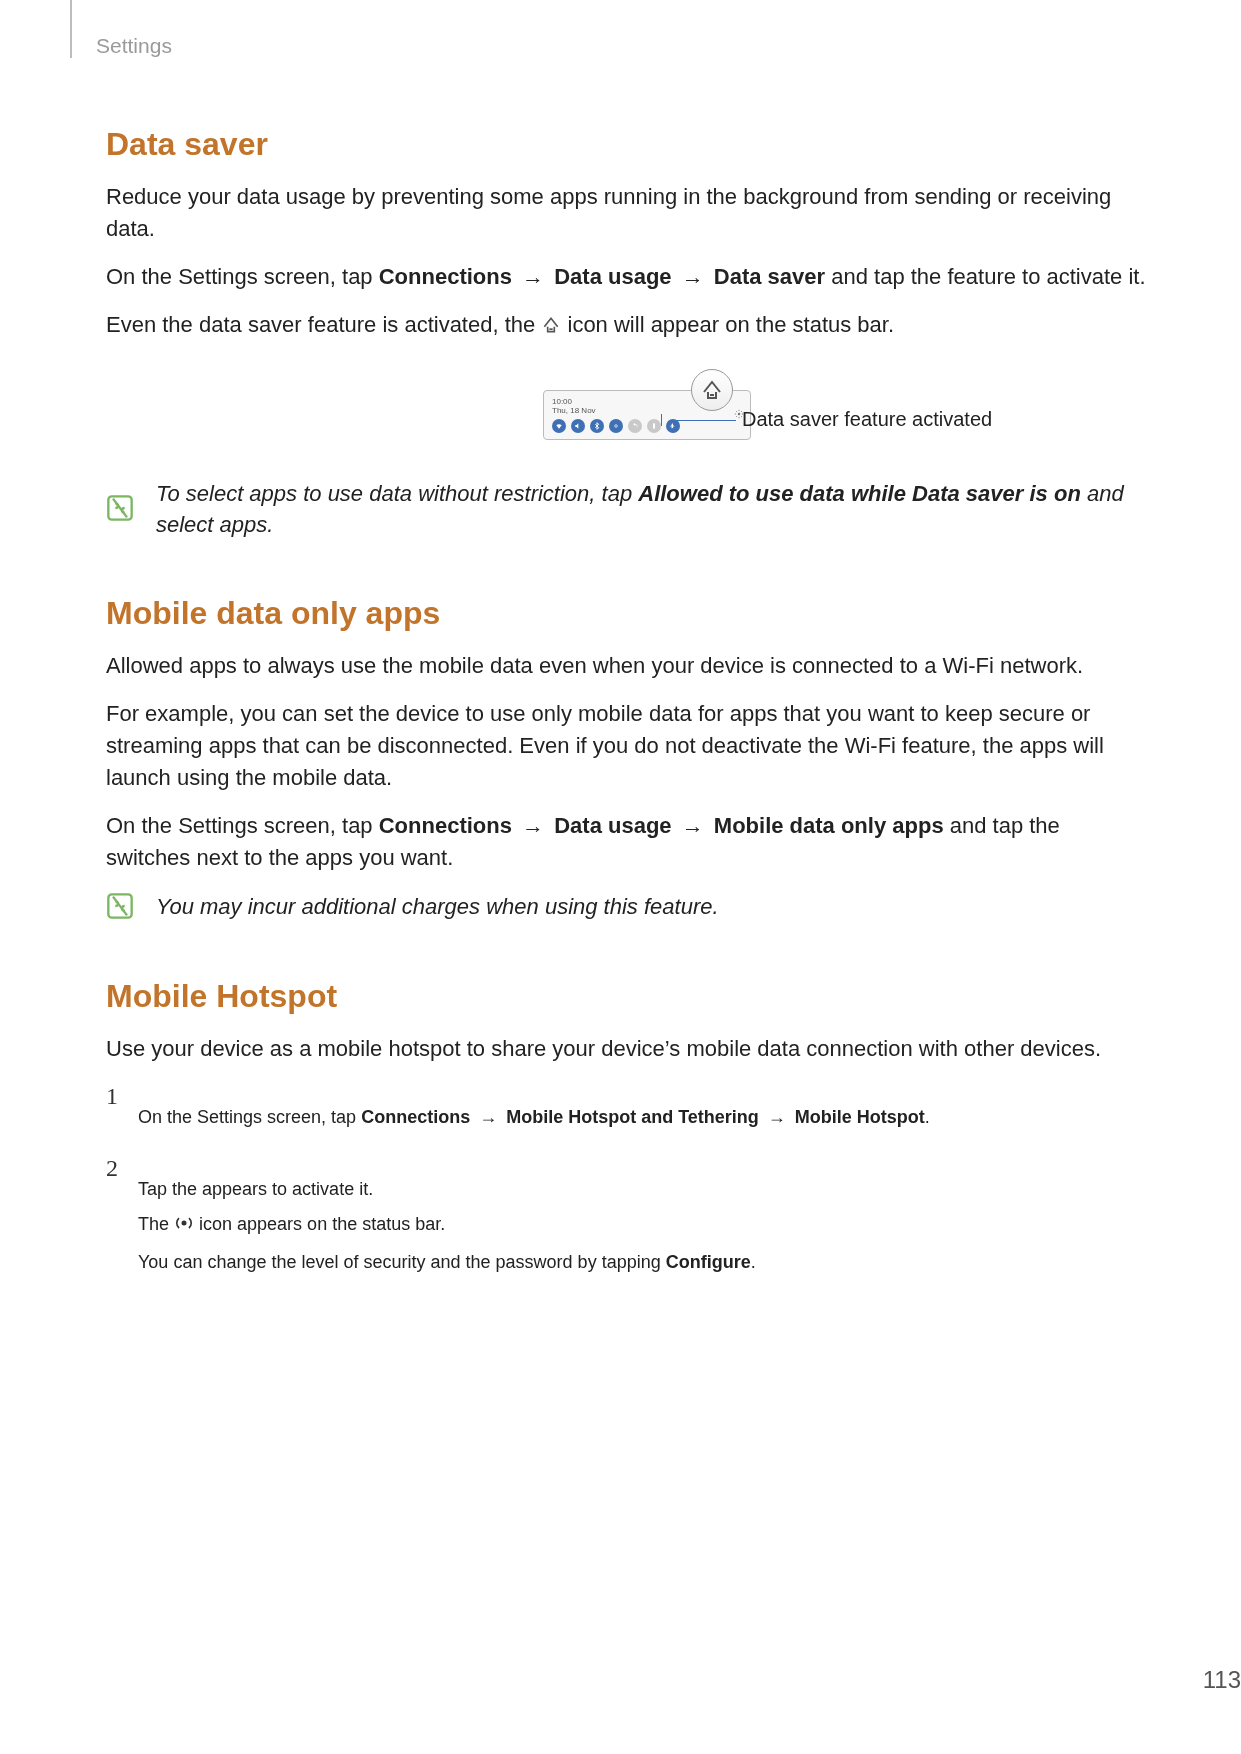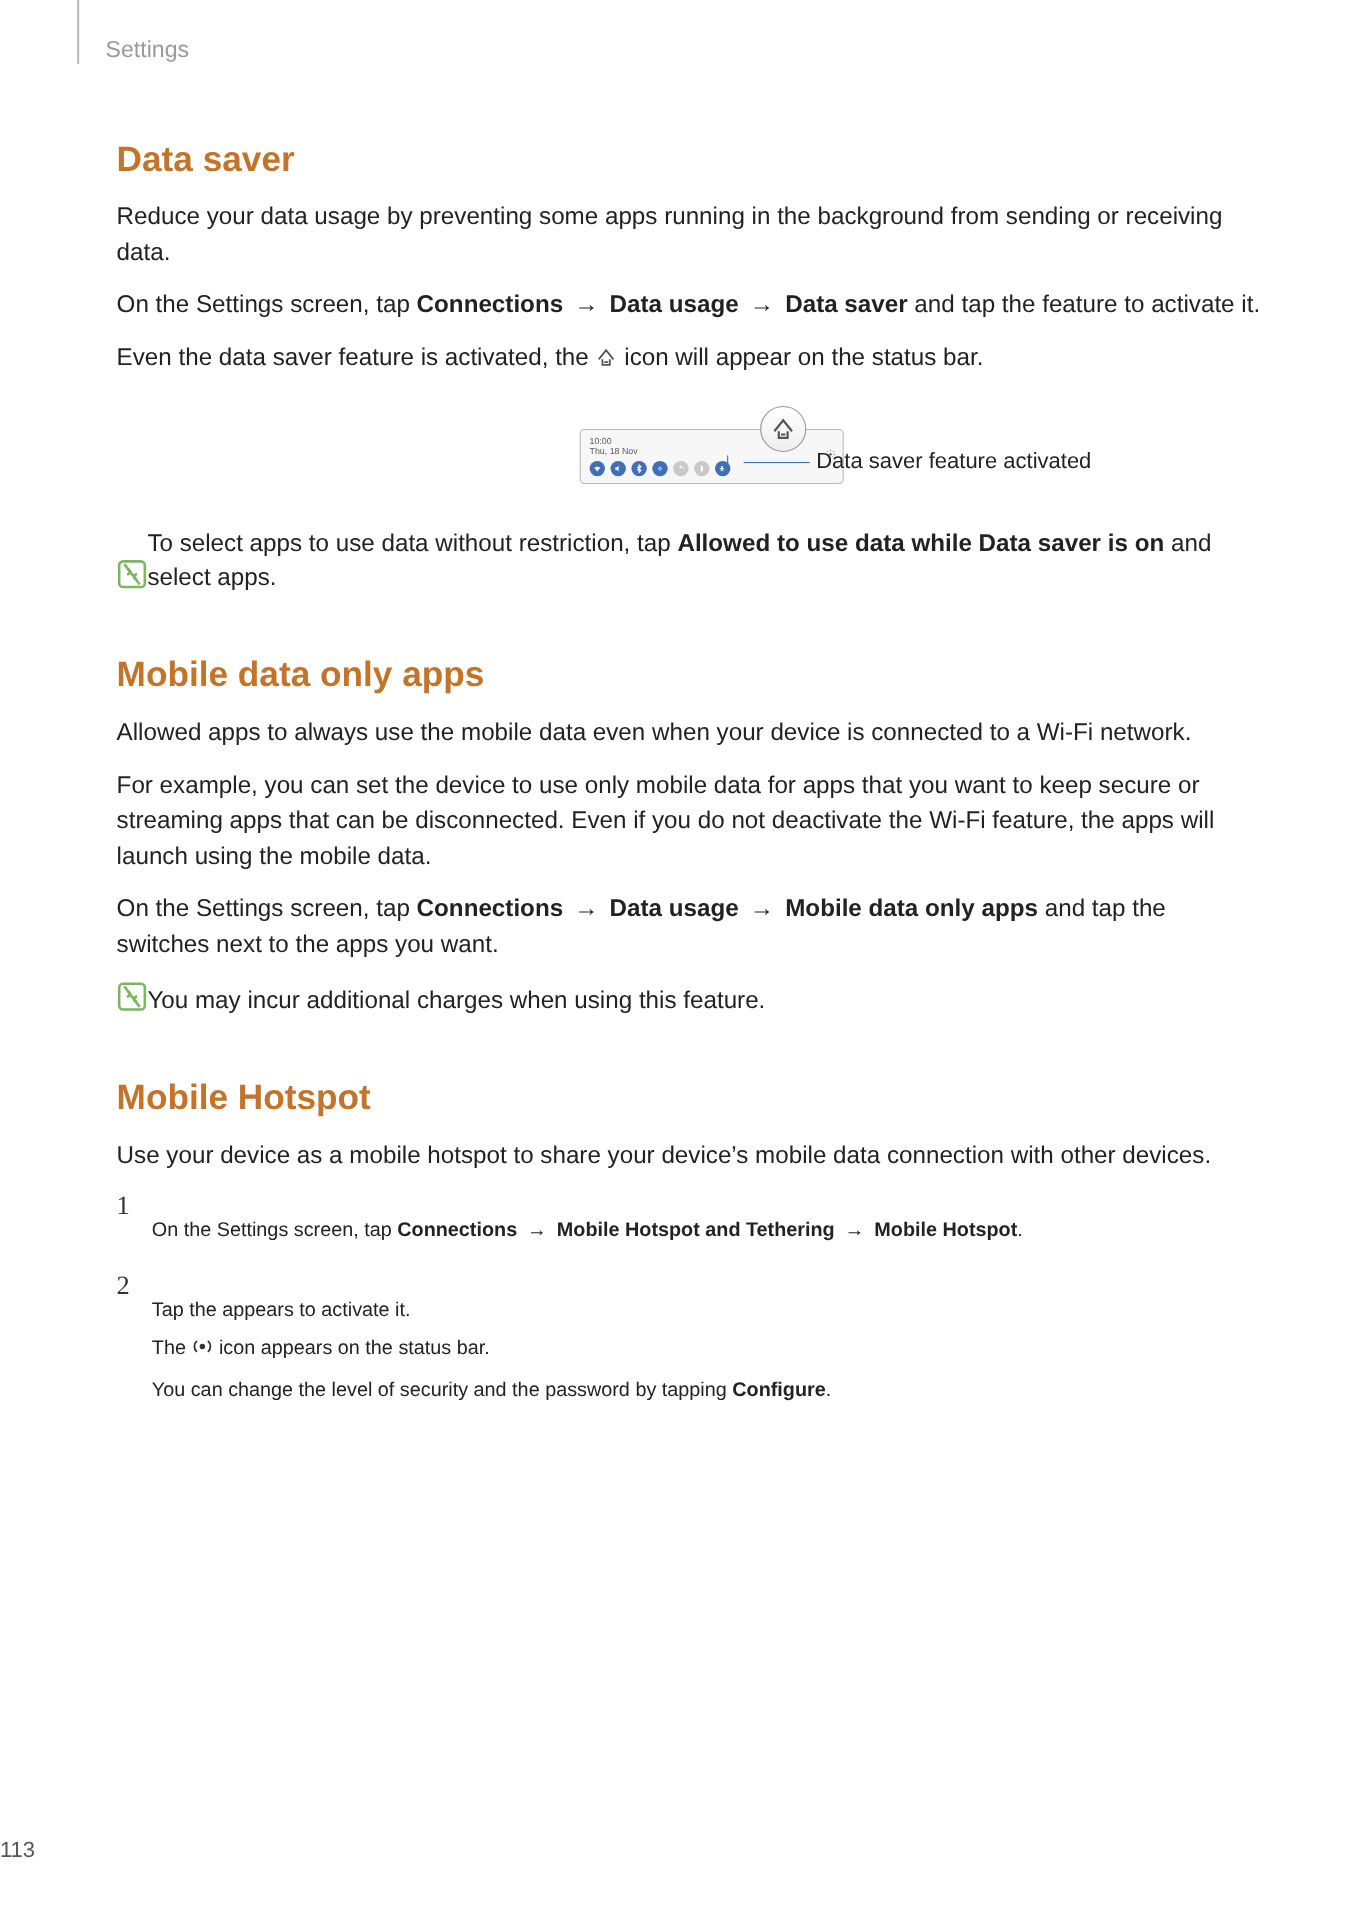--- a/index.html
+++ b/index.html
@@ -52,21 +52,21 @@
   
   .figure-row {
     display: flex;
     align-items: center;
     justify-content: center;
     margin: 26px 0 18px 0;
     position: relative;
     height: 90px;
   }
   .statusbar-mock {
-    width: 240px;
+    width: 208px;
     border: 1px solid #bbb;
     border-radius: 4px;
     background: #f7f7f7;
     position: relative;
     padding: 6px 8px 6px 8px;
     box-sizing: border-box;
     margin-left: 42px;
   }
   .sb-time { font-size: 8px; color: #555; }
   .sb-date { font-size: 8px; color: #555; }
@@ -94,22 +94,24 @@
     height: 0;
   }
   .callout {
     position: absolute;
     font-size: 20px;
     color: #222;
   }
   
   .note-row {
     display: flex;
-    align-items: flex-end;
+    align-items: center;
+    gap: 22px;
     margin: 14px 0 8px 0;
+    font-style: italic;
   }
   .note-icon {
     flex: 0 0 auto;
     margin-top: 2px;
   }
   .note-text {
     font-size: 22px;
     line-height: 1.45;
   }
   
@@ -132,22 +134,22 @@
   }
   .step-body {
     font-size: 18px;
     line-height: 1.5;
     margin-top: 23px;
   }
   .step-body p { margin: 0 0 8px 0; }
   .page-num {
     position: absolute;
     bottom: 60px; left: 0; right: 0;
-    text-align: left;
-    font-size: 20px;
+    text-align: right;
+    font-size: 24px;
     color: #555;
   }
 </style>
 </head>
 <body>
 
 <div class="page">
   <div class="header-rule"></div>
   <div class="breadcrumb">Settings</div>
 

